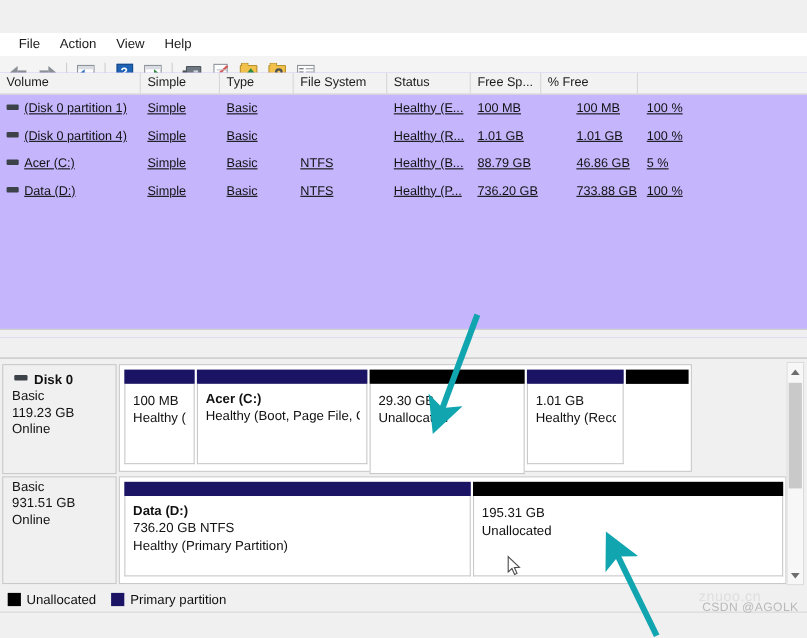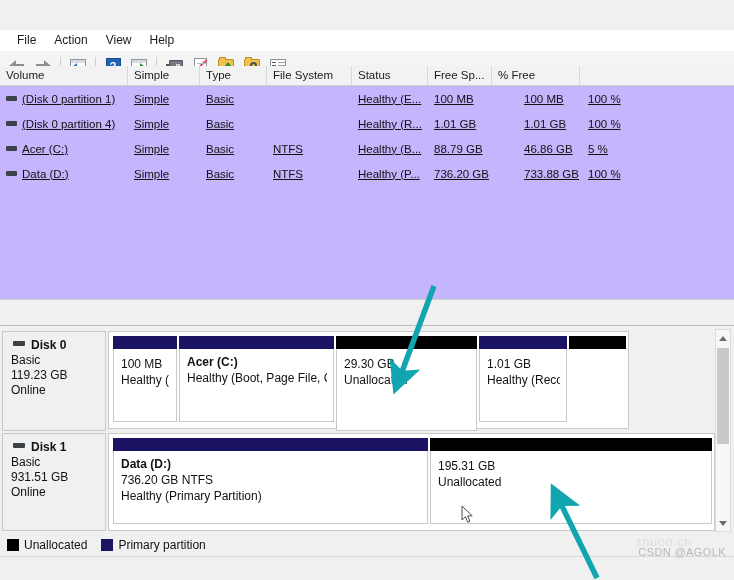--- a/index.html
+++ b/index.html
@@ -531,21 +531,20 @@
           </div>
         </div>
         <div class="part" style="left:460px;width:57px;height:86px;">
           <div class="band unalloc"></div>
         </div>
       </div>
     </div>
 
     <div class="diskrow" style="top:107px;height:98px;">
       <div class="diskinfo" style="height:98px;">
-        <div class="di-title"><span class="dico"></span><span>Disk 1</span></div>
         <div class="di-line">Basic</div>
         <div class="di-line">931.51 GB</div>
         <div class="di-line">Online</div>
       </div>
 
       <div class="partwrap" style="left:108px;width:607px;height:98px;">
         <div class="part" style="left:4px;width:315px;height:86px;">
           <div class="band primary"></div>
           <div class="body" style="height:73px;">
             <div class="p-name">Data  (D:)</div>

